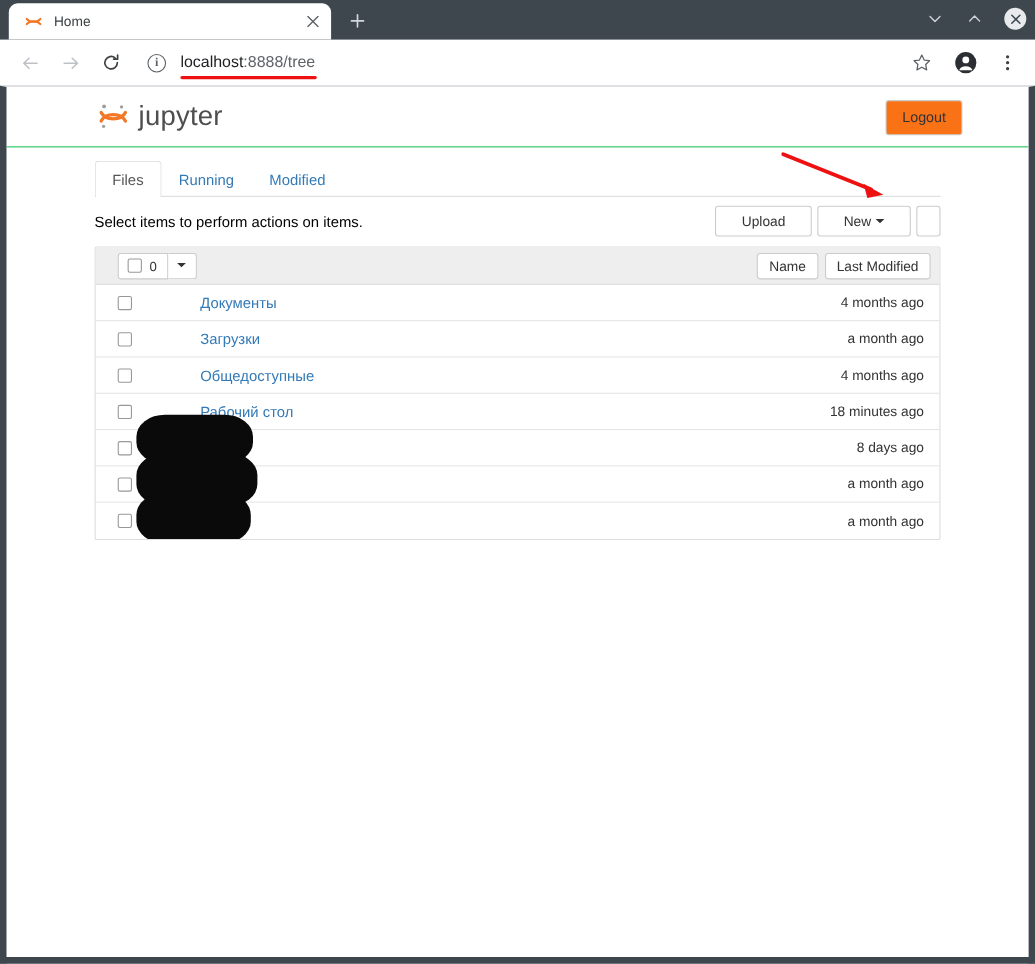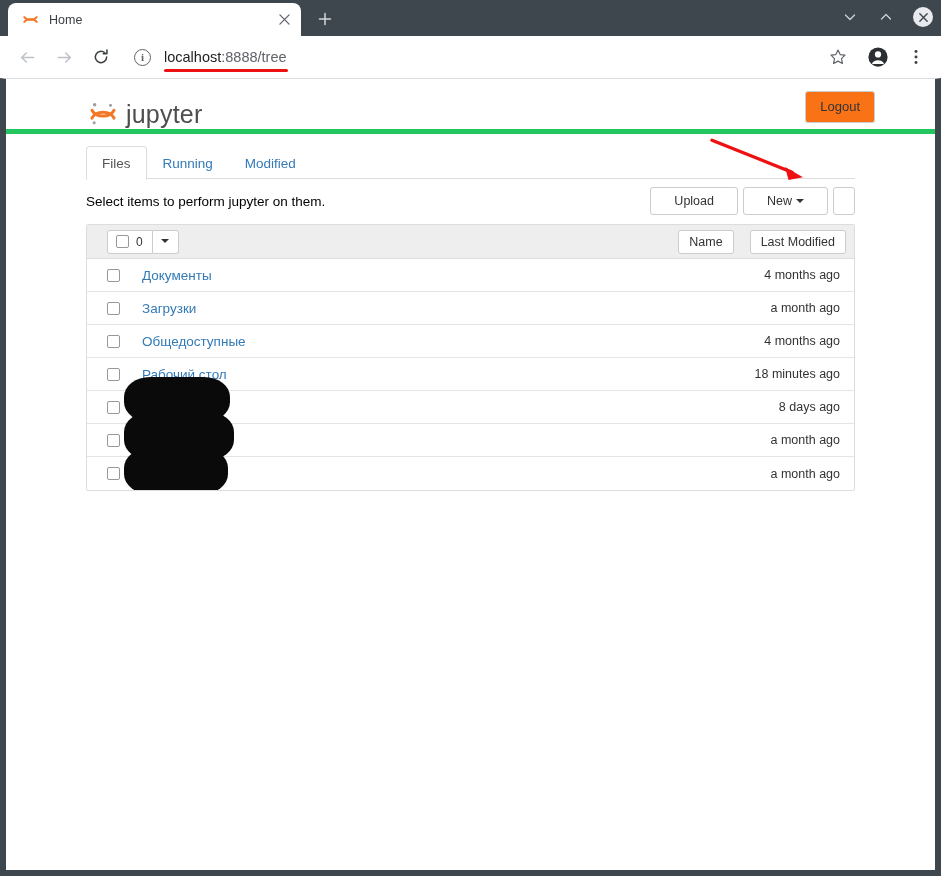--- a/index.html
+++ b/index.html
@@ -173,23 +173,23 @@
   
   .jp-page {
     width: 100%;
     height: 100%;
     background: #ffffff;
     font-family: "Liberation Sans", sans-serif;
     position: relative;
   }
   .jp-header {
     height: 55px;
-    border-bottom: 5px solid #22c55e;
-    display: flex;
-    align-items: flex-end;
+    border-bottom: 1px solid #22c55e;
+    display: flex;
+    align-items: center;
     padding: 0 0 0 82px;
     position: relative;
   }
   .jp-logo {
     display: flex;
     align-items: center;
     gap: 8px;
   }
   .jp-logo-mark {
     width: 30px; height: 30px;
@@ -325,40 +325,41 @@
     border: 1px solid #989898;
     border-radius: 2px;
     background: #fff;
     flex: 0 0 auto;
     display: inline-block;
   }
   .head-right {
     position: absolute;
     right: 8px; top: 5px;
     display: flex;
-    gap: 16px;
+    gap: 6px;
     padding-left: 20px;
   }
   .head-btn {
     background: #ffffff;
     border: 1px solid #cccccc;
     border-radius: 3px;
     font-size: 12.5px;
     color: #333;
     padding: 3px 10px;
     line-height: 16px;
   }
 
   .jp-row {
     height: 33px;
     display: flex;
     align-items: center;
     padding: 0 14px 0 20px;
     border-bottom: 1px solid #e5e5e5;
     position: relative;
+    gap: 40px;
   }
   .jp-row:last-child { border-bottom: none; }
   .jp-row .cb { margin-right: 22px; }
   .jp-name {
     font-size: 13.5px;
     color: #337ab7;
     flex: 1 1 auto;
     white-space: nowrap;
   }
   .jp-mtime {
@@ -504,21 +505,21 @@
 
       <div class="jp-body">
 
         <div class="jp-tabs">
           <div class="jp-tab active">Files</div>
           <div class="jp-tab">Running</div>
           <div class="jp-tab">Modified</div>
         </div>
 
         <div class="jp-actionbar">
-          <span class="jp-actiontext">Select items to perform jupyter on them.</span>
+          <span class="jp-actiontext">Select items to perform actions on items.</span>
           <div class="jp-actionbtns">
             <div class="btn-sm">Upload</div>
             <div class="btn-sm">
               <span>New</span><span class="caret"></span>
             </div>
             <div class="btn-sm btn-empty"></div>
           </div>
         </div>
 
         <div class="jp-list">

